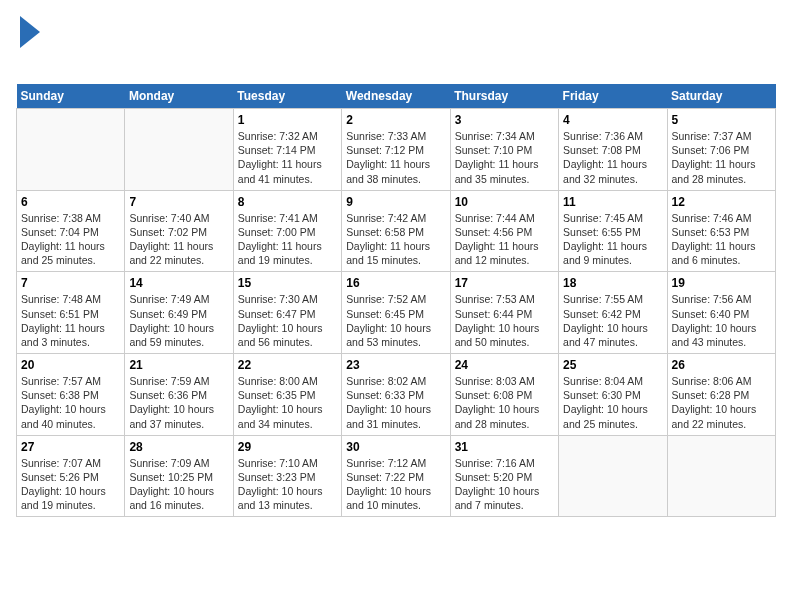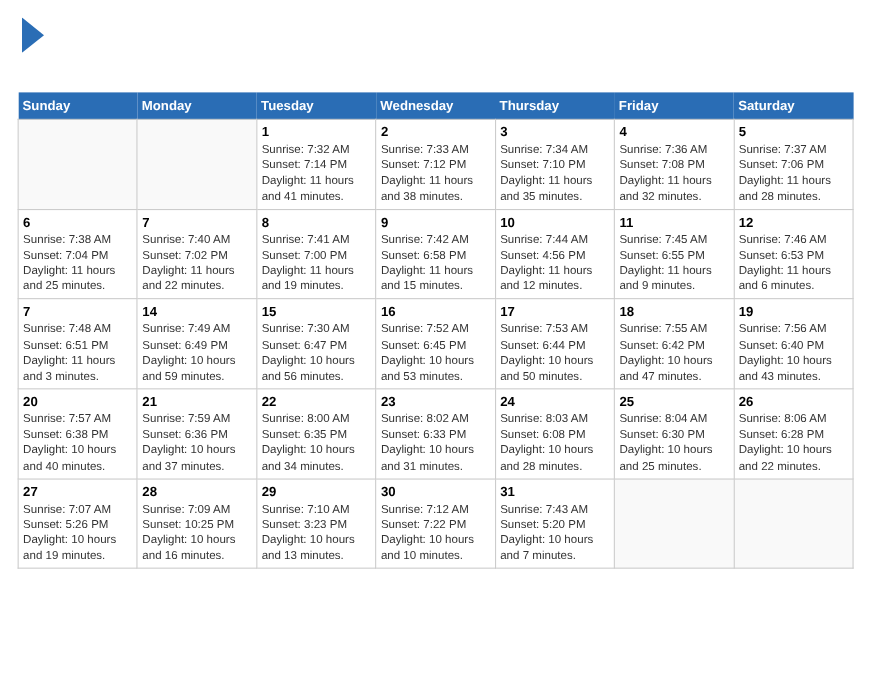--- a/index.html
+++ b/index.html
@@ -305,21 +305,21 @@
         <span class="day-info">Daylight: 10 hours and 13 minutes.</span>
       </td>
         <td>
         <span class="day-number">30</span>
         <span class="day-info">Sunrise: 7:12 AM</span><br>
         <span class="day-info">Sunset: 7:22 PM</span><br>
         <span class="day-info">Daylight: 10 hours and 10 minutes.</span>
       </td>
         <td>
         <span class="day-number">31</span>
-        <span class="day-info">Sunrise: 7:43 AM</span><br>
+        <span class="day-info">Sunrise: 7:16 AM</span><br>
         <span class="day-info">Sunset: 5:20 PM</span><br>
         <span class="day-info">Daylight: 10 hours and 7 minutes.</span>
       </td>
         <td class="empty-cell"></td>
         <td class="empty-cell"></td>
       </tr>
     </tbody>
 </table>
 
 </body></html>

